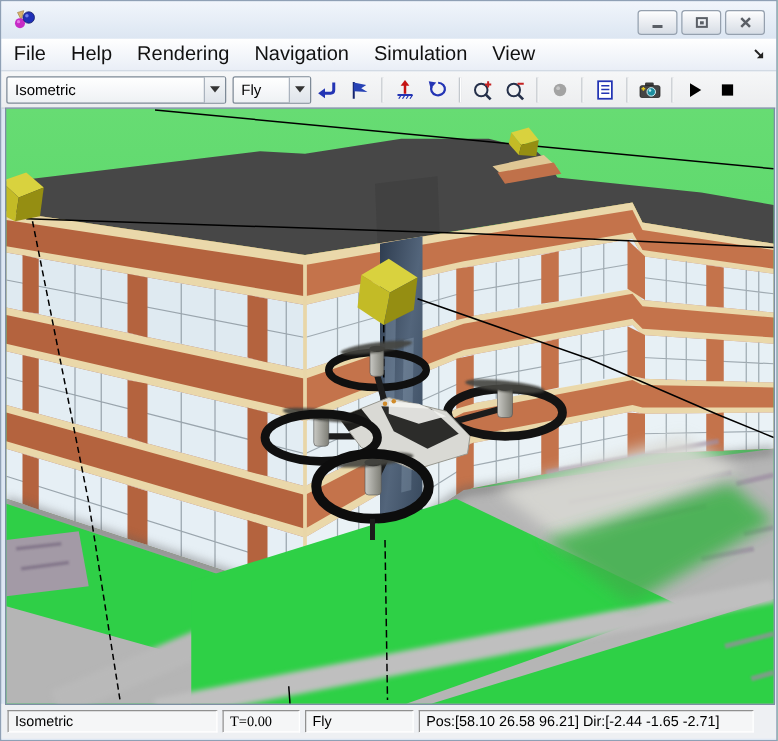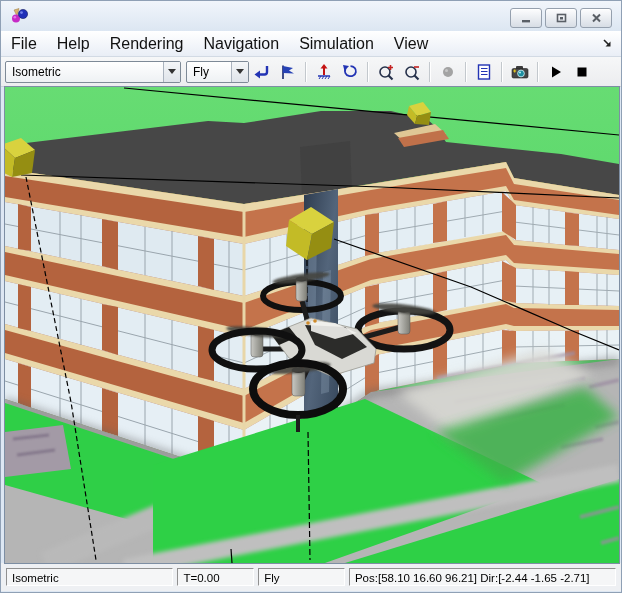--- a/index.html
+++ b/index.html
@@ -23,21 +23,21 @@
   .combo1{width:176px;margin-right:5px;}
   .combo2{width:63px;}
   .tool-btn{width:24px;height:24px;display:flex;align-items:center;justify-content:center;margin:0 1px;}
   .sep{width:1px;height:20px;background:#c3c8cd;border-right:1px solid #fff;margin:0 4px;}
   
   .viewport{height:476px;width:614px;margin:0 4px;position:relative;background:#3fd158;outline:1px solid #7d8ea3;}
   .viewport svg{display:block;}
   
   .statusbar{height:28px;background:#eef0f3;display:flex;align-items:center;padding:0 5px;gap:4px;box-sizing:border-box;font-size:11.5px;color:#000;}
   .spanel{height:18px;line-height:16px;background:#f5f6f7;border:1px solid;border-color:#909090 #ffffff #ffffff #909090;padding:1px 5px;box-sizing:border-box;white-space:nowrap;overflow:hidden;}
-  .sp1{width:168px;}.sp2{width:77px;}.sp3{width:87px;}.sp4{width:268px;}
+  .sp1{width:168px;}.sp2{width:62px;font-family:Liberation Serif, serif;}.sp3{width:87px;}.sp4{width:268px;}
 </style>
 </head>
 <body>
 
 <div class="win">
 
   <div class="titlebar">
     <svg class="app-icon" viewBox="0 0 20 16">
       <path d="M4,2 L9,0.5 L7,8 Z" fill="#d9b26b" stroke="#9a7a40" stroke-width="0.5"></path>
       <circle cx="6" cy="10.5" r="4" fill="#c62bc6"></circle>
@@ -366,16 +366,16 @@
         <ellipse cx="293" cy="302" rx="45" ry="26" fill="none" stroke="#0d0d0d" stroke-width="8"></ellipse>
         <path d="M293,328 L293,345" stroke="#1c1c1c" stroke-width="4"></path>
       </g>
     </svg>
   </div>
 
   <div class="statusbar">
     <div class="spanel sp1">Isometric</div>
     <div class="spanel sp2">T=0.00</div>
     <div class="spanel sp3">Fly</div>
-    <div class="spanel sp4">Pos:[58.10 16.60 96.21] Dir:[-2.44 -1.65 -2.71]</div>
+    <div class="spanel sp4">Pos:[58.10 26.58 96.21] Dir:[-2.44 -1.65 -2.71]</div>
   </div>
 
 </div>
 
 </body></html>

